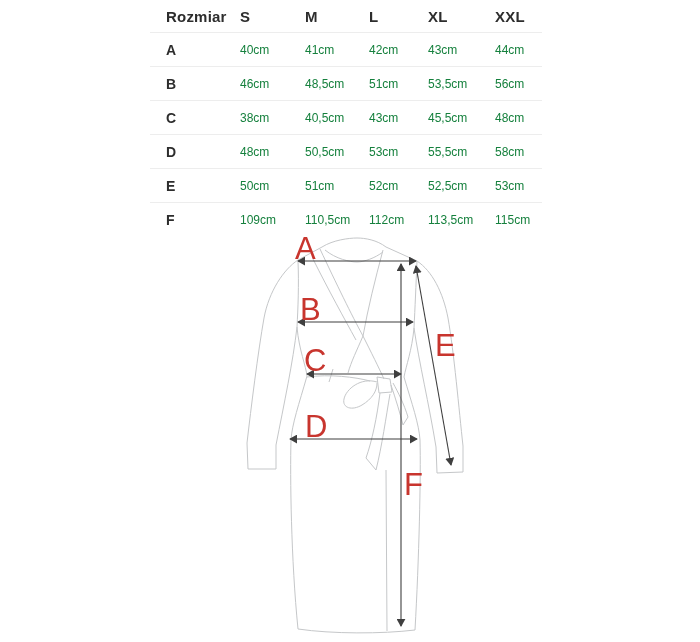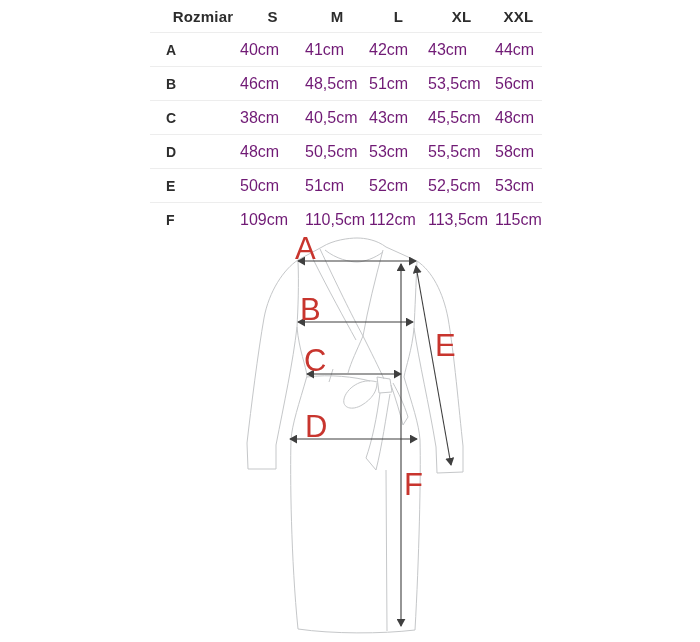--- a/index.html
+++ b/index.html
@@ -16,31 +16,31 @@
   }
   .t-row{
     display:grid;
     grid-template-columns:74px 65px 64px 59px 67px auto;
     align-items:center;
     height:34px;
     padding-left:16px;
     box-sizing:border-box;
     border-bottom:1px solid #ededed;
   }
-  .t-row.t-head{height:33px;text-align:center;}
+  .t-row.t-head{height:33px;}
   .t-row.t-last{border-bottom:none;}
   .cell{white-space:nowrap;}
   .cell.head{
     font-size:15px;font-weight:bold;color:#2d2d2d;letter-spacing:.2px;
   }
   .cell.lab{
     font-size:14px;font-weight:bold;color:#2d2d2d;
   }
   .cell.val{
-    font-size:16px;color:#701a75;font-weight:400;
+    font-size:12px;color:#15803d;font-weight:400;
   }
 
   
   .diagram-svg{position:absolute;left:0;top:0;width:700px;height:642px;}
   .dress{stroke:#c5c7c9;stroke-width:1;fill:none;}
   .arrow{stroke:#3f3f3f;stroke-width:1.1;fill:none;}
   .mlabel{
     font-family:"Liberation Sans","DejaVu Sans",sans-serif;
     font-size:31px;fill:#c8352e;font-weight:400;
   }

